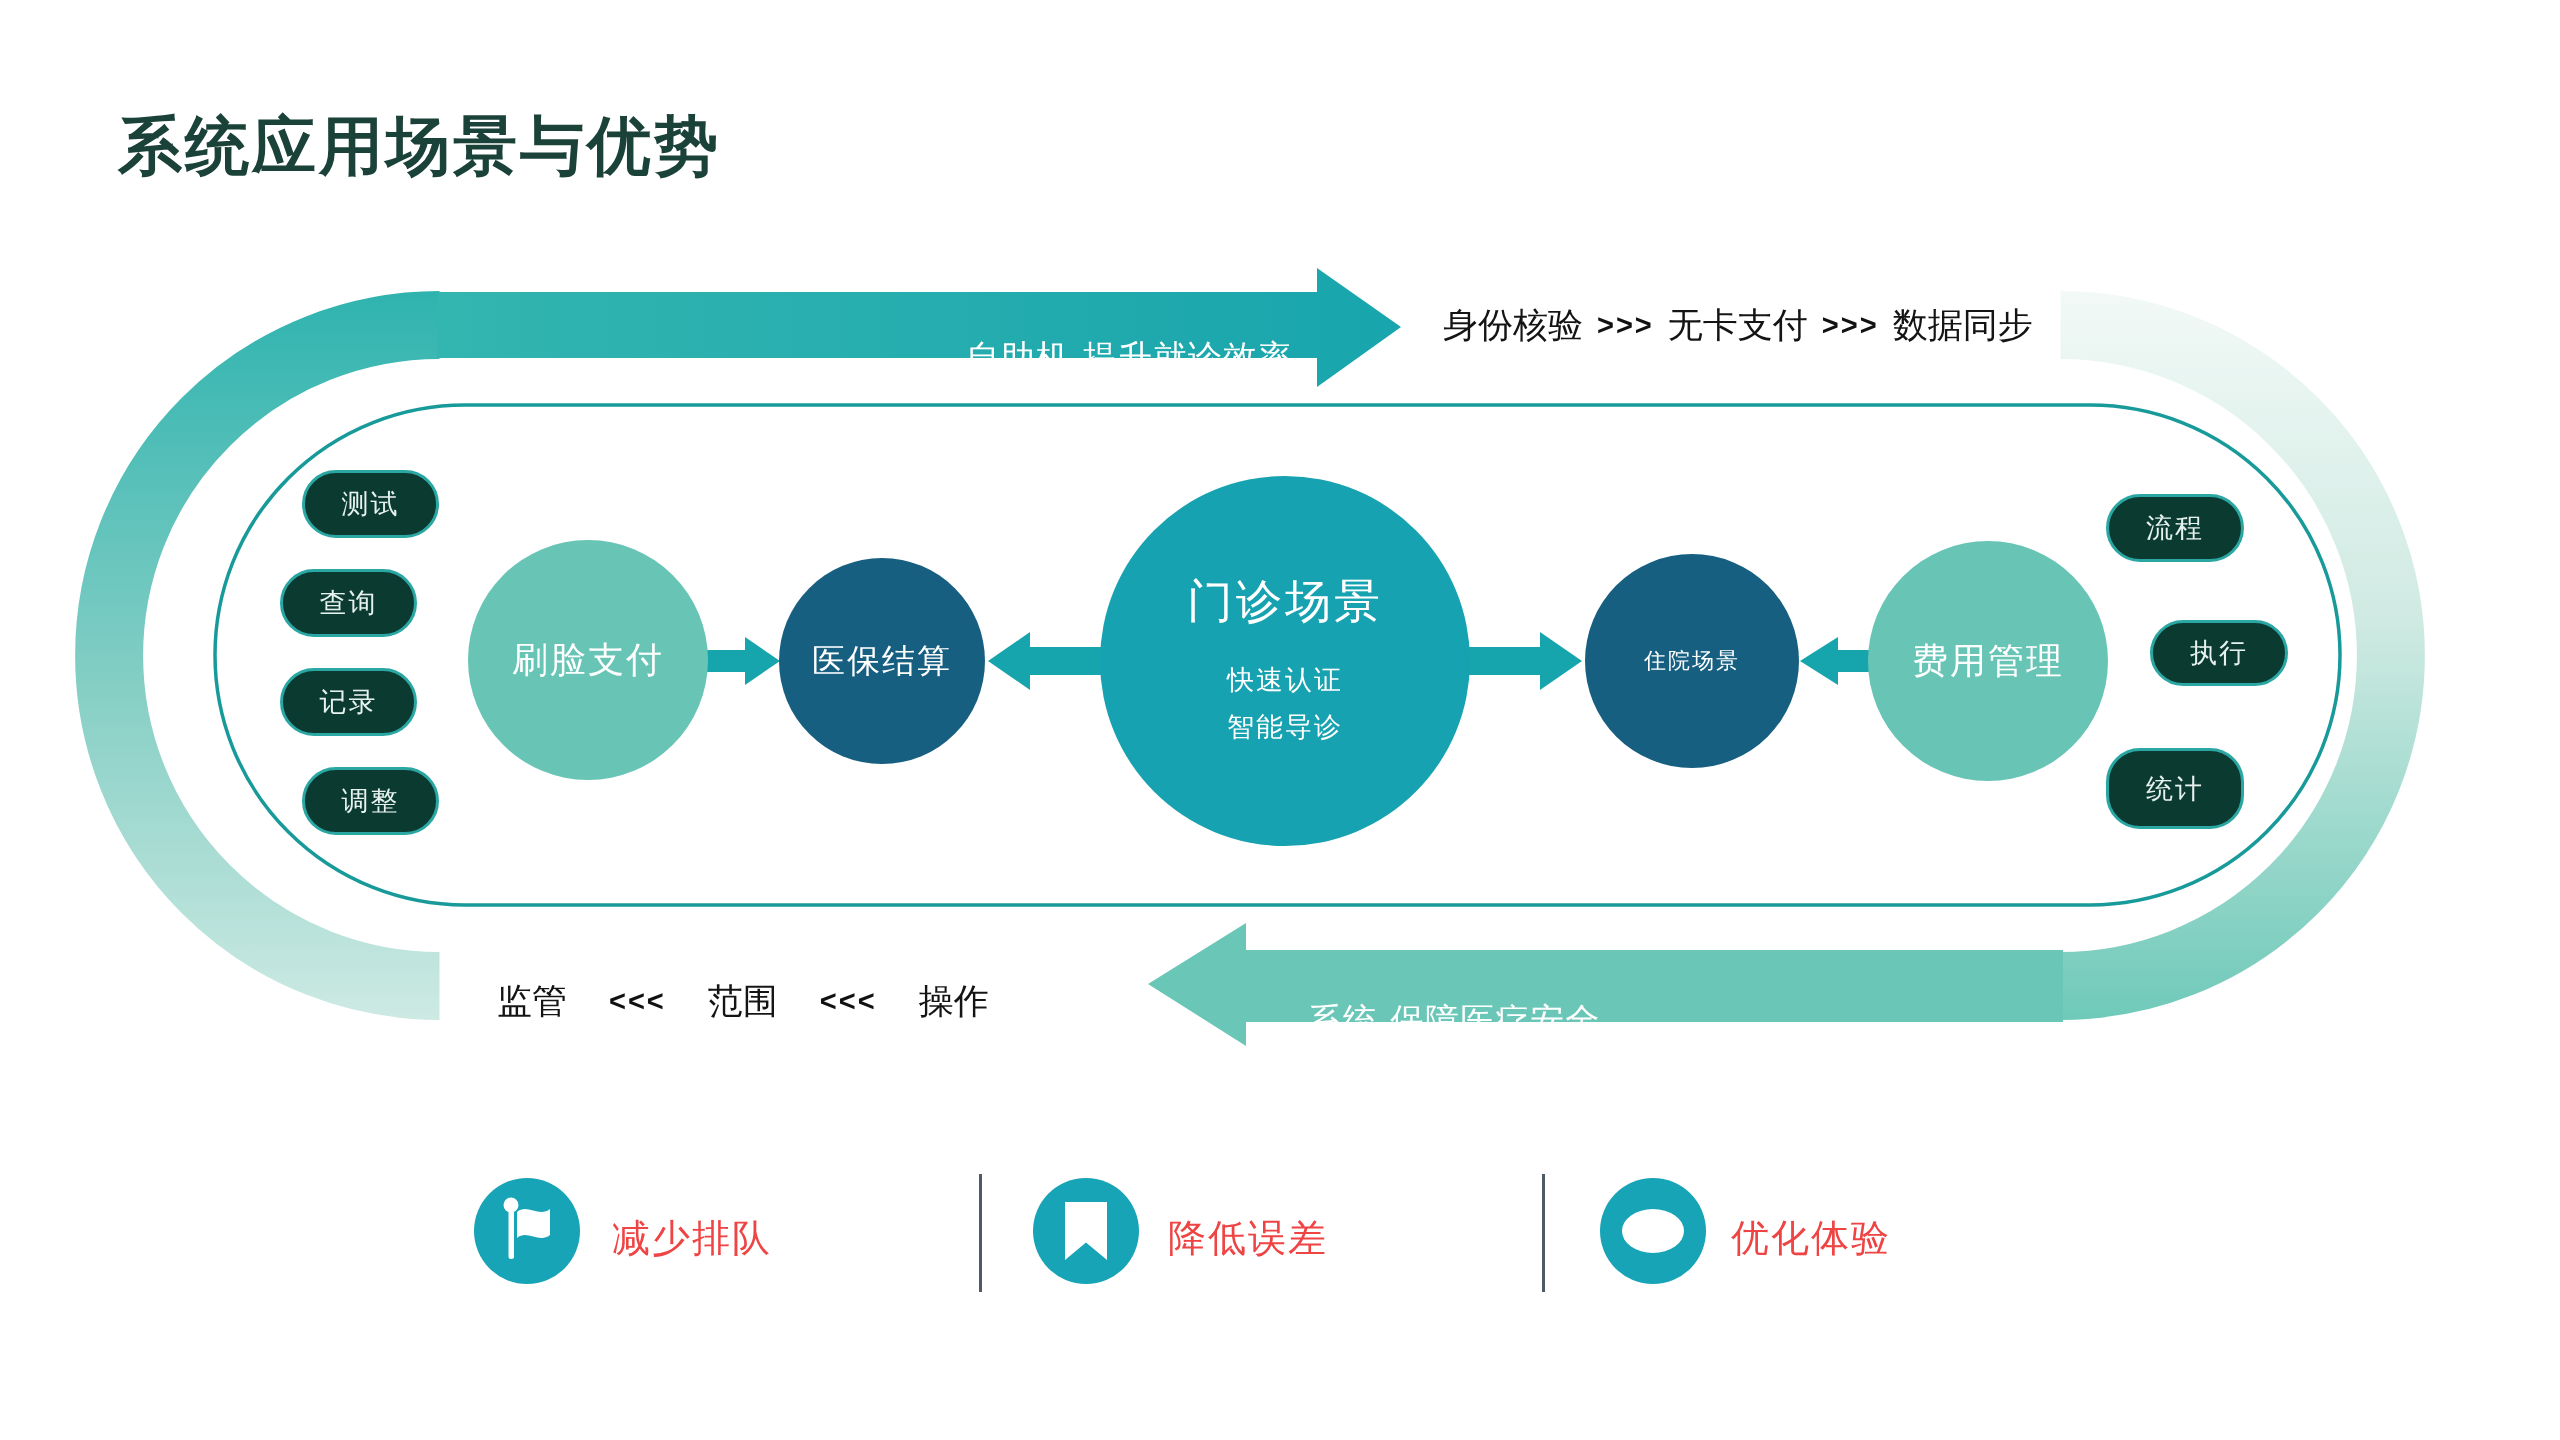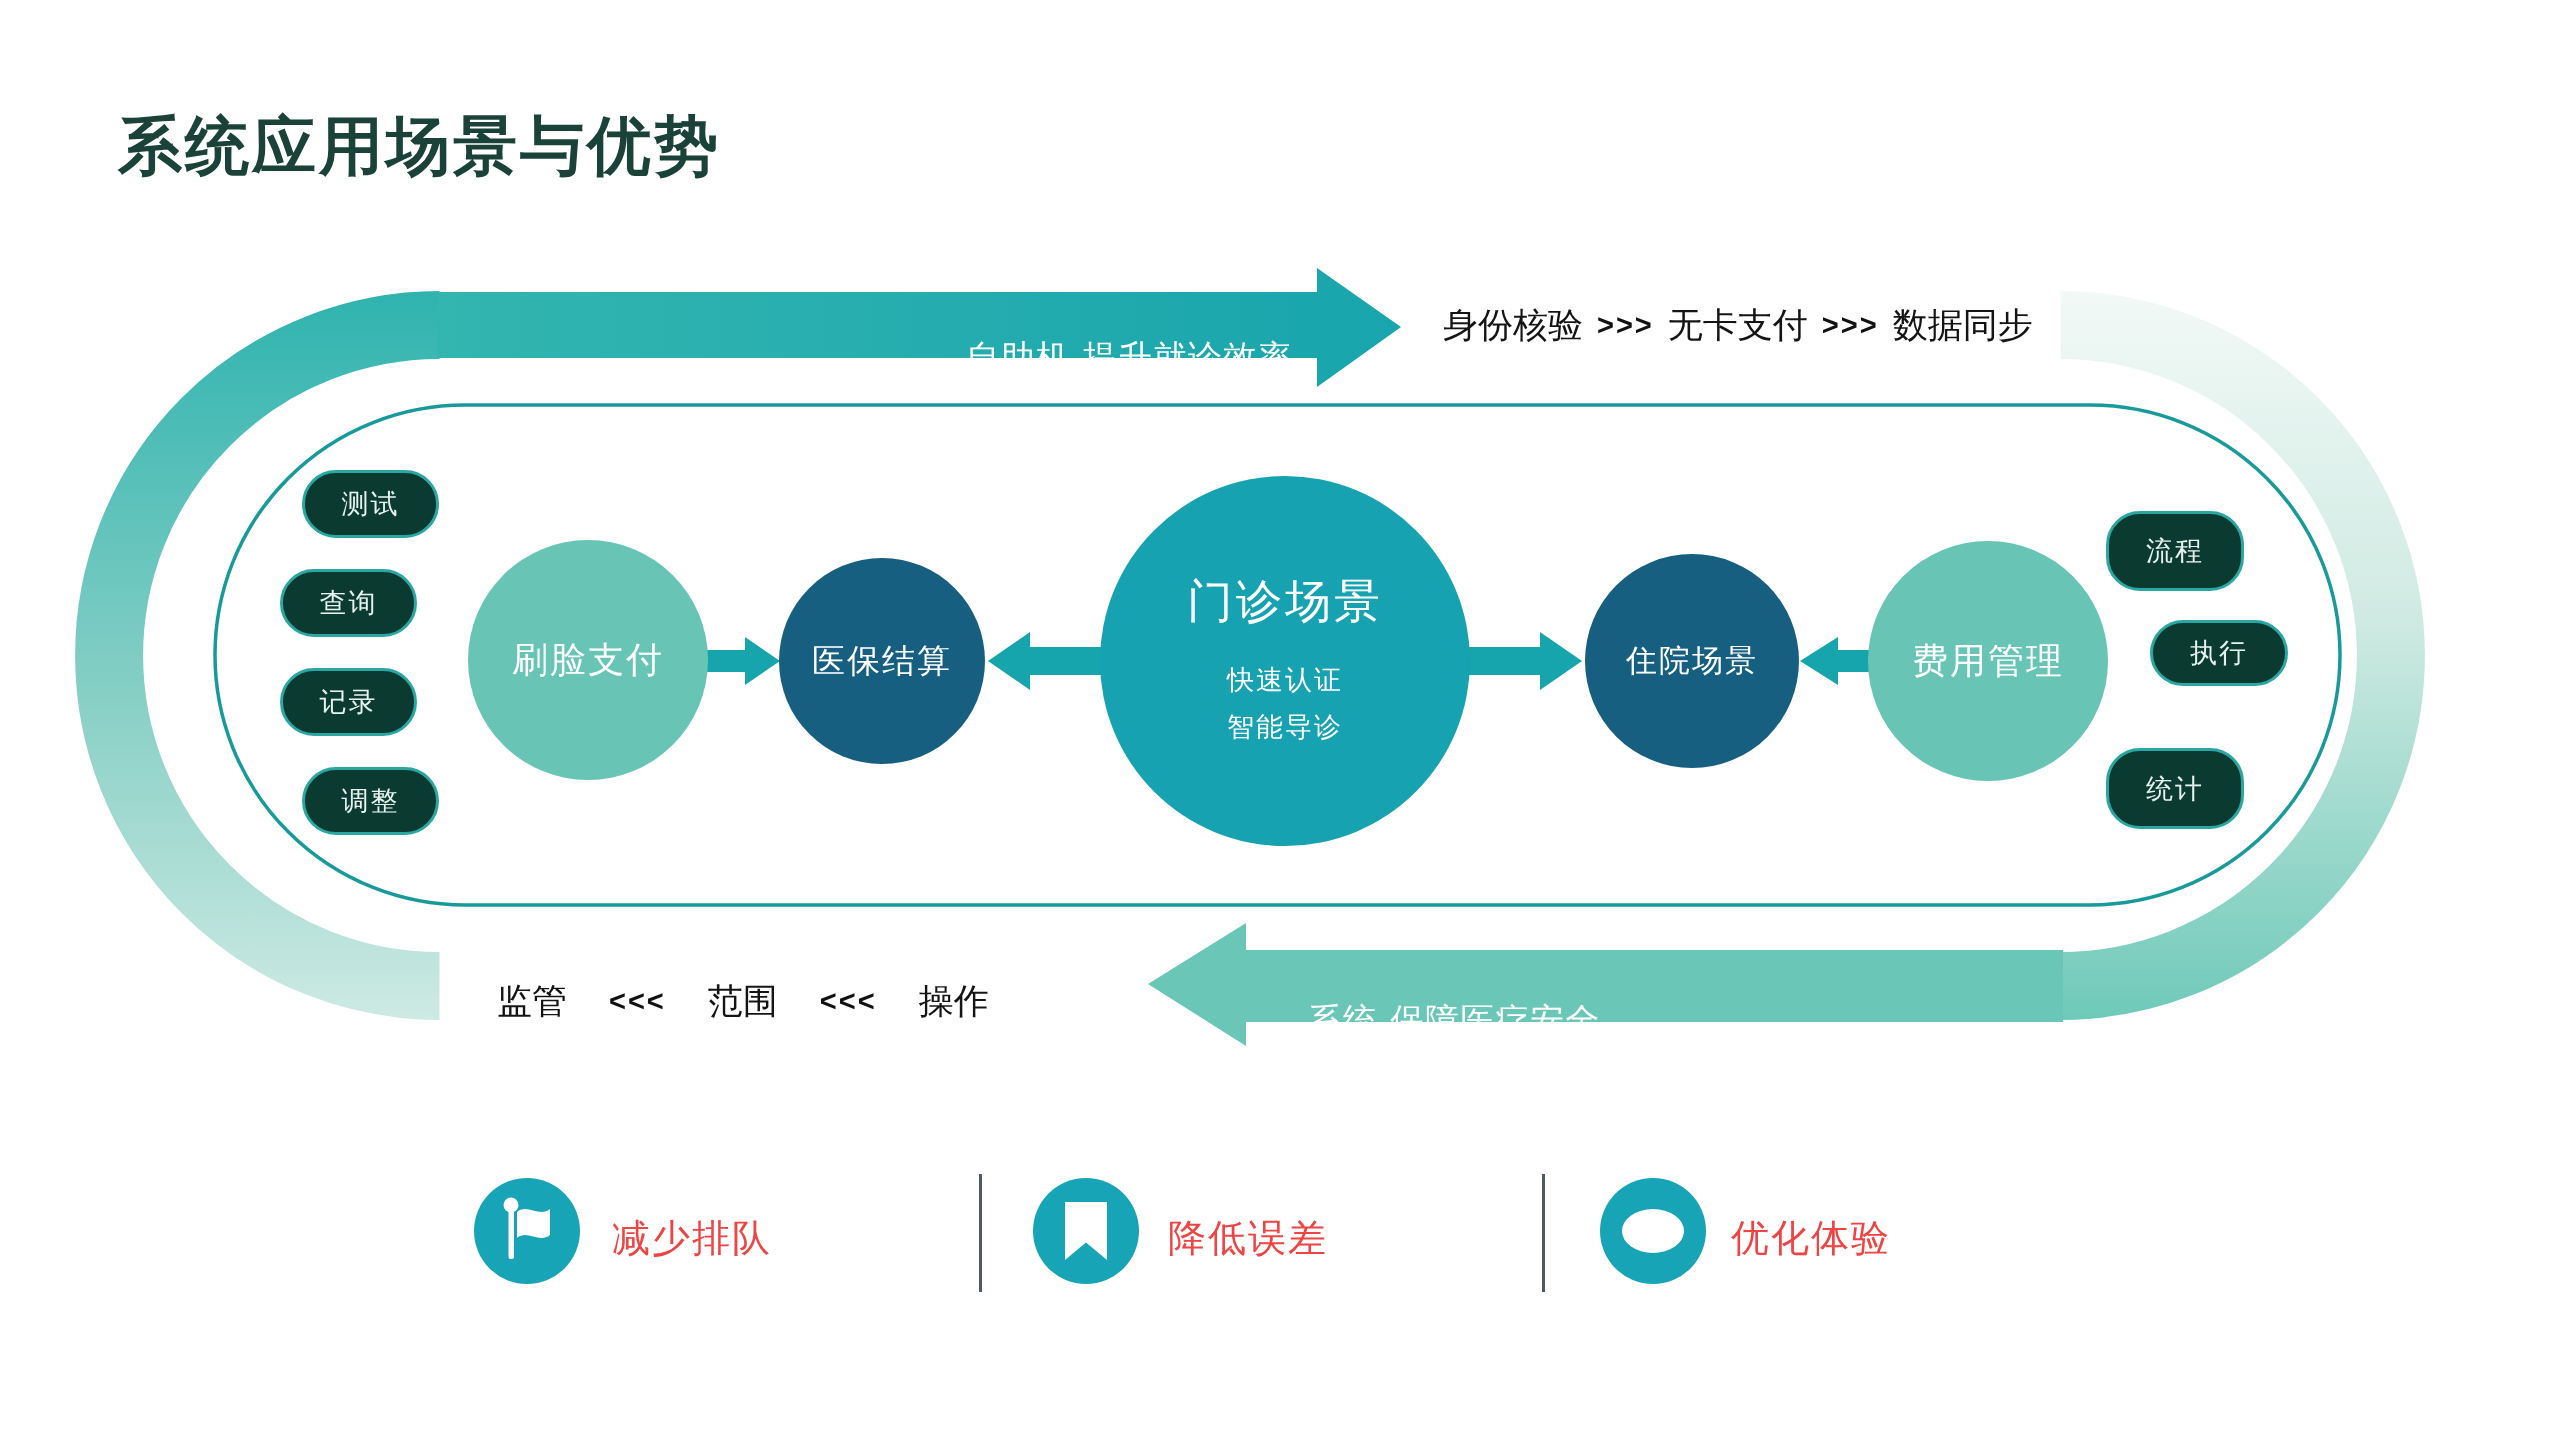--- a/index.html
+++ b/index.html
@@ -99,40 +99,40 @@
     <span>范围</span>
     <span class="chev">&lt;&lt;&lt;</span>
     <span>操作</span>
   </div>
 
   <div class="abs pill" style="left:302px;top:470px;width:137px;">测试</div>
   <div class="abs pill" style="left:280px;top:569px;width:137px;">查询</div>
   <div class="abs pill" style="left:280px;top:668px;width:137px;">记录</div>
   <div class="abs pill" style="left:302px;top:767px;width:137px;">调整</div>
 
-  <div class="abs pill" style="left:2106px;top:511px;width:138px;height:80px;">流程</div>
+  <div class="abs pill" style="left:2106px;top:494px;width:138px;height:68px;">流程</div>
   <div class="abs pill" style="left:2150px;top:620px;width:138px;height:66px;">执行</div>
   <div class="abs pill" style="left:2106px;top:748px;width:138px;height:81px;">统计</div>
 
   <div class="abs node node-light" style="left:468px;top:540px;width:240px;height:240px;">
     <div class="node-label">刷脸支付</div>
   </div>
 
   <div class="abs node node-dark" style="left:779px;top:558px;width:206px;height:206px;">
     <div class="node-label" style="font-size:33px;">医保结算</div>
   </div>
 
   <div class="abs node node-primary" style="left:1100px;top:476px;width:370px;height:370px;">
     <div class="node-label-lg">门诊场景</div>
     <div class="node-sub">快速认证</div>
     <div class="node-sub">智能导诊</div>
   </div>
 
   <div class="abs node node-dark" style="left:1585px;top:554px;width:214px;height:214px;">
-    <div class="node-label" style="font-size:31px;">住院场景</div>
+    <div class="node-label" style="font-size:22px;">住院场景</div>
   </div>
 
   <div class="abs node node-light" style="left:1868px;top:541px;width:240px;height:240px;">
     <div class="node-label">费用管理</div>
   </div>
 
   <div class="abs benefit-circle" style="left:474px;top:1178px;">
     <svg width="60" height="70" viewBox="0 0 60 70">
       <circle cx="14" cy="9" r="7.5" fill="#ffffff"></circle>
       <rect x="11.5" y="13" width="5.5" height="50" rx="2.5" fill="#ffffff"></rect>

